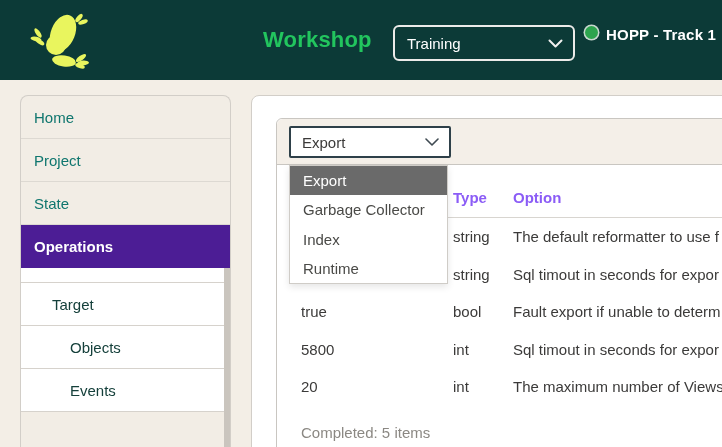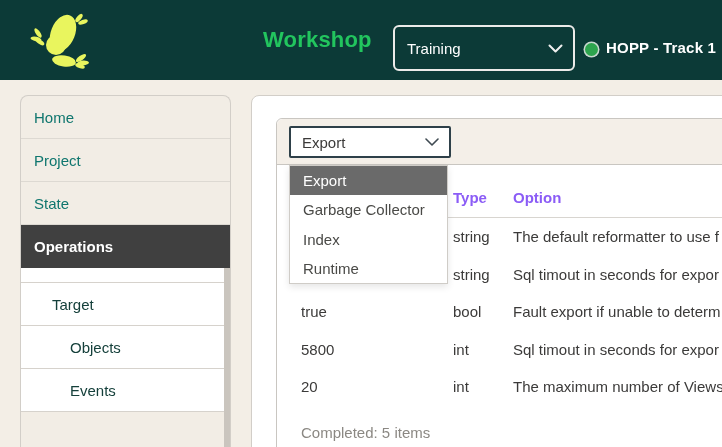--- a/index.html
+++ b/index.html
@@ -15,29 +15,29 @@
   .topbar {
     position: absolute; left: 0; top: 0; width: 722px; height: 80px;
     background: #0c3a37;
   }
   .logo { position: absolute; left: 26px; top: 8px; width: 70px; height: 64px; }
   .app-title {
     position: absolute; left: 263px; top: 27px;
     font-size: 22px; font-weight: bold; color: #22c55e; letter-spacing: .2px;
   }
   .env-select {
-    position: absolute; left: 393px; top: 25px; width: 182px; height: 46px;
+    position: absolute; left: 393px; top: 25px; width: 182px; height: 36px;
     border: 2px solid #ecebe9; border-radius: 6px;
     display: flex; align-items: center;
     padding: 0 10px 0 12px;
     color: #ffffff; font-size: 15px;
     cursor: pointer;
   }
   .env-select .sel-label { flex: 1; }
-  .status { position: absolute; left: 585px; top: 26px; height: 30px; display: flex; align-items: flex-end; }
+  .status { position: absolute; left: 585px; top: 26px; height: 30px; display: flex; align-items: flex-start; }
   .status-dot {
     width: 13px; height: 13px; border-radius: 50%;
     background: #2da44e;
     box-shadow: 0 0 0 1.5px rgba(235,245,235,.85);
     margin-right: 8px;
   }
   .status-label { color: #ffffff; font-size: 15px; font-weight: 600; letter-spacing: .2px; }
 
   
   .sidebar {
@@ -49,21 +49,21 @@
     overflow: hidden;
   }
   .nav-item {
     height: 43px; display: flex; align-items: center;
     padding-left: 13px;
     font-size: 15px; color: #0f766e;
     border-bottom: 1px solid #ddd9d2;
     cursor: pointer;
   }
   .nav-item.active {
-    background: #404040; color: #ffffff; font-weight: bold;
+    background: #4c1d95; color: #ffffff; font-weight: bold;
     border-bottom: none;
   }
   .subnav {
     position: absolute; left: 0; top: 172px; width: 203px; background: #ffffff;
   }
   .subnav-spacer { height: 15px; border-bottom: 1px solid #d6d2cc; }
   .subnav-item {
     height: 43px; display: flex; align-items: center;
     font-size: 15px; color: #15403b;
     border-bottom: 1px solid #d6d2cc;

